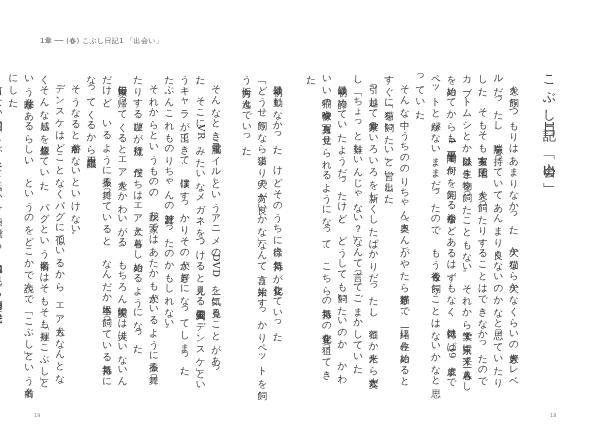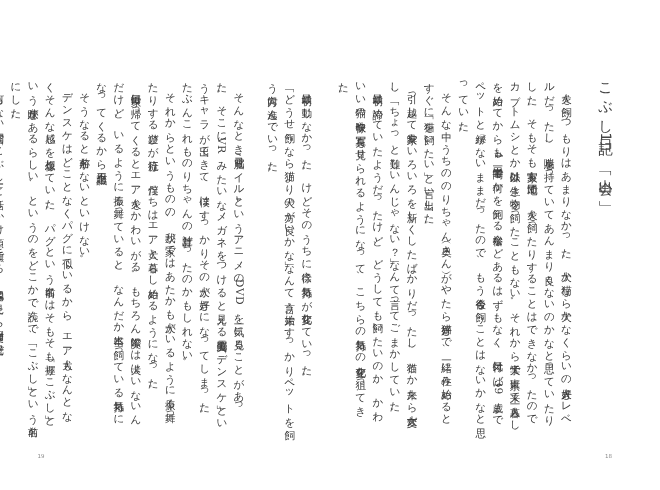--- a/index.html
+++ b/index.html
@@ -23,20 +23,21 @@
   .chapter-title .sub{margin-top:14px;display:inline-block;}
   .page-num{position:absolute;top:412px;font-size:5px;color:#888;
        font-family:"DejaVu Sans","Liberation Sans",sans-serif;}
   .left .page-num{left:34px;}
   .right .page-num{left:250px;}
 </style>
 </head>
 <body>
 
 <div class="page left">
+  <div class="running-head">1章 ── (春) こぶし日記1 「出会い」</div>
   <div class="body-text">
     <p>最初は動じなかった。けどそのうちに徐々に気持ちが変化していった。</p>
     <p>「どうせ飼うなら猫より犬の方が良いかな」なんて言う始末。すっかりペットを飼う方向に進んでいった。</p>
     <p class="gap">そんなとき『電脳コイル』というアニメのDVDを一気に見ることがあった。そこにVRみたいなメガネをつけると見える電脳犬の「デンスケ」というキャラが出てきて、僕はすっかりその犬が好きになってしまった。たぶんこれものりちゃんの計算だったのかもしれない。</p>
     <p>それからというものの、我が家ではあたかも犬がいるように振る舞ったりする遊びが流行り、僕たちはエア犬と暮らし始めるようになった。</p>
     <p>毎日家に帰ってくるとエア犬をかわいがる。もちろん実際には犬はいないんだけど、いるように振る舞っていると、なんだか本当に飼っている気持ちになってくるから不思議だ。</p>
     <p>そうなると名前がないといけない。</p>
     <p>デンスケはどことなくパグに似ているから、エア犬もなんとなくそんな感じを想像していた。パグという名前にはそもそも「握りこぶし」という意味があるらしい、というのをどこかで読んで、「こぶし」という名前にした。</p>
     <p>何もない空間に「こぶしー」と話しかけ頭を撫でる。客観的に見たら相当変な光景だ。</p>
   </div>

